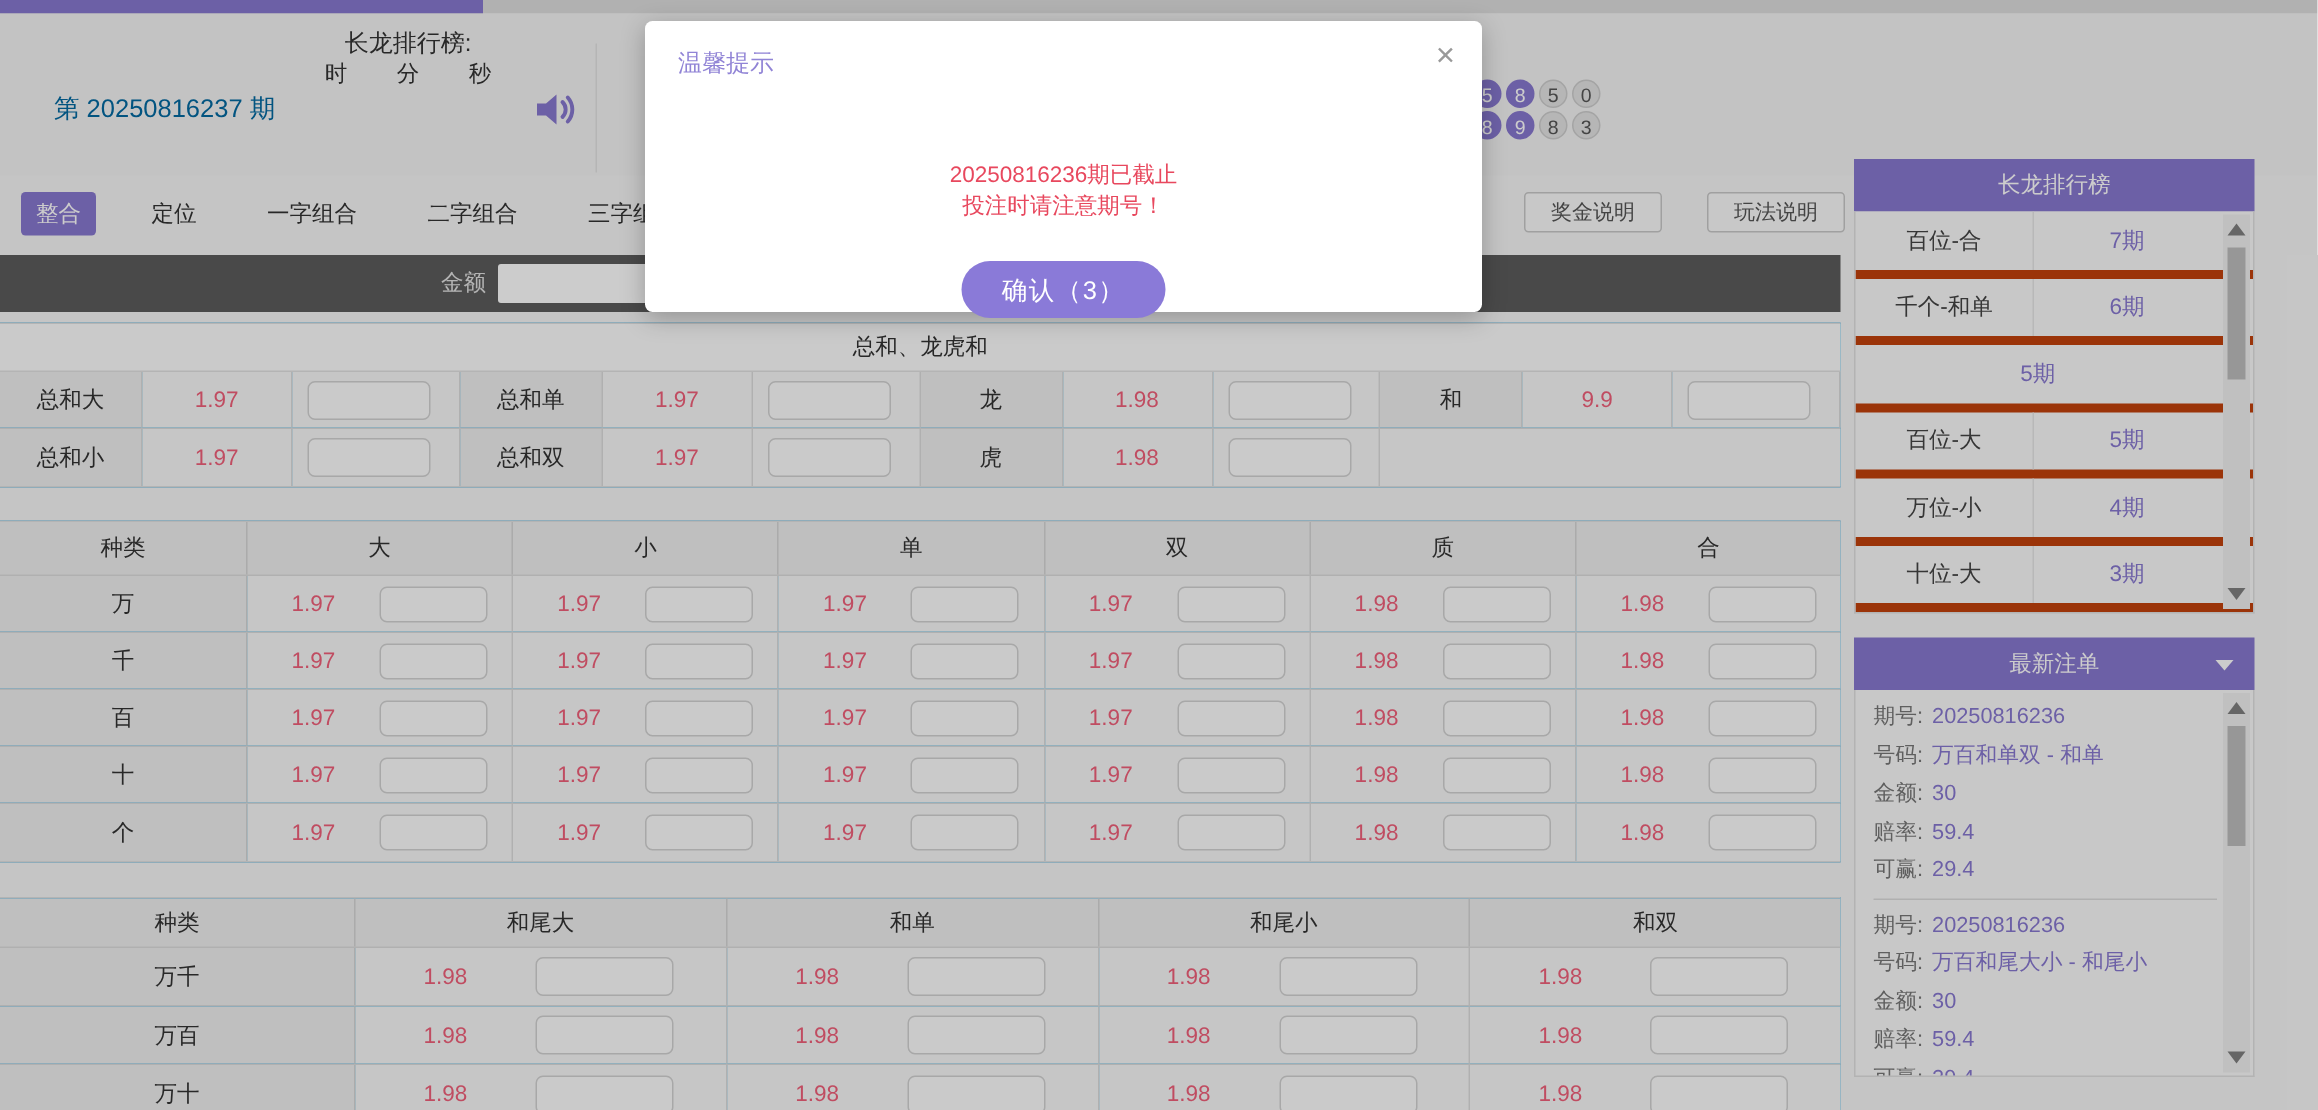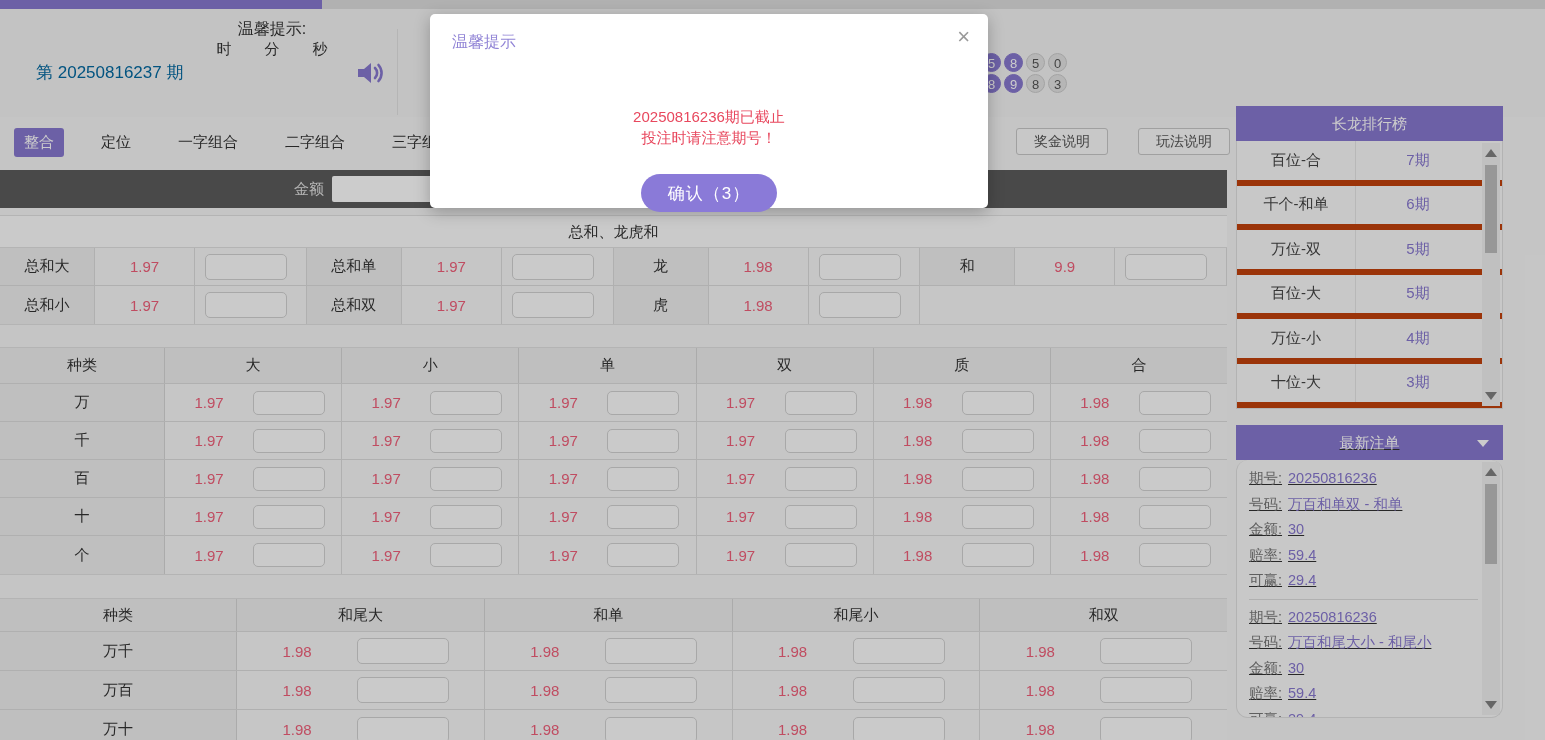--- a/index.html
+++ b/index.html
@@ -91,22 +91,22 @@
   .panel-hd { height:35px; line-height:35px; background:var(--accent); color:#fff; text-align:center;
               font-size:15px; position:relative; }
   .panel-bd { position:relative; background:#fbfbfb; border:1px solid #e0e0e0; border-top:none; overflow:hidden; }
   .changlong { top:106px; }
   .changlong .panel-bd { height:268px; }
   .cl-row { display:flex; height:44.5px; border-bottom:6px solid #c2410c; }
   .cl-name { width:119px; display:flex; align-items:center; justify-content:center; font-size:15px; color:#444;
              border-right:1px solid #e6e6e6; }
   .cl-streak { flex:1; display:flex; align-items:center; justify-content:center; font-size:15px;
                color:var(--accent); padding-right:22px; }
-  .latest { top:425px;text-decoration:underline; }
-  .latest .panel-bd { height:258px; padding:6px 0 0 12px;border-radius:12px; }
+  .latest { top:425px; }
+  .latest .panel-bd { height:258px; padding:6px 0 0 12px; }
   .caret-down { position:absolute; right:14px; top:15px; width:0; height:0;
                 border-left:6px solid transparent; border-right:6px solid transparent; border-top:7px solid #fff; }
   .bet-line { height:25.5px; line-height:25.5px; font-size:14.5px; white-space:nowrap; }
   .bet-line .fl { color:#777; margin-right:6px; }
   .bet-line .fv { color:var(--accent); }
   .bet-sep { border-top:1px solid #ddd; margin:5px 24px 5px 0; }
 
   
   .sbar { position:absolute; right:2px; top:2px; bottom:2px; width:18px; background:#f1f1f1; }
   .sarrow { position:absolute; left:3px; width:0; height:0; border-left:6px solid transparent; border-right:6px solid transparent; }
@@ -135,21 +135,21 @@
     <div class="seg"></div>
   </div>
 
   <div class="hdr">
     <div class="issue">
       <span>第</span>
       <span>20250816237</span>
       <span>期</span>
     </div>
     <div class="cd-block">
-      <div class="cd-label">温馨提示:</div>
+      <div class="cd-label">长龙排行榜:</div>
       <div class="cd-units">
           <span>时</span>
           <span>分</span>
           <span>秒</span>
         </div>
     </div>
     <svg class="speaker" viewBox="0 0 32 32">
       <path d="M4 12 h6 l7-6 v20 l-7-6 h-6 z" fill="#8878d0"></path>
       <path d="M21 11 a7 7 0 0 1 0 10" stroke="#8878d0" stroke-width="2.6" fill="none" stroke-linecap="round"></path>
       <path d="M24.5 8 a12 12 0 0 1 0 16" stroke="#8878d0" stroke-width="2.6" fill="none" stroke-linecap="round"></path>
@@ -471,21 +471,20 @@
     <div class="panel-bd" id="cl-list">
       <div class="cl-row">
           <div class="cl-name">百位-合</div>
           <div class="cl-streak">7期</div>
         </div>
         <div class="cl-row">
           <div class="cl-name">千个-和单</div>
           <div class="cl-streak">6期</div>
         </div>
         <div class="cl-row">
-          <div class="cl-name">万位-双</div>
           <div class="cl-streak">5期</div>
         </div>
         <div class="cl-row">
           <div class="cl-name">百位-大</div>
           <div class="cl-streak">5期</div>
         </div>
         <div class="cl-row">
           <div class="cl-name">万位-小</div>
           <div class="cl-streak">4期</div>
         </div>

